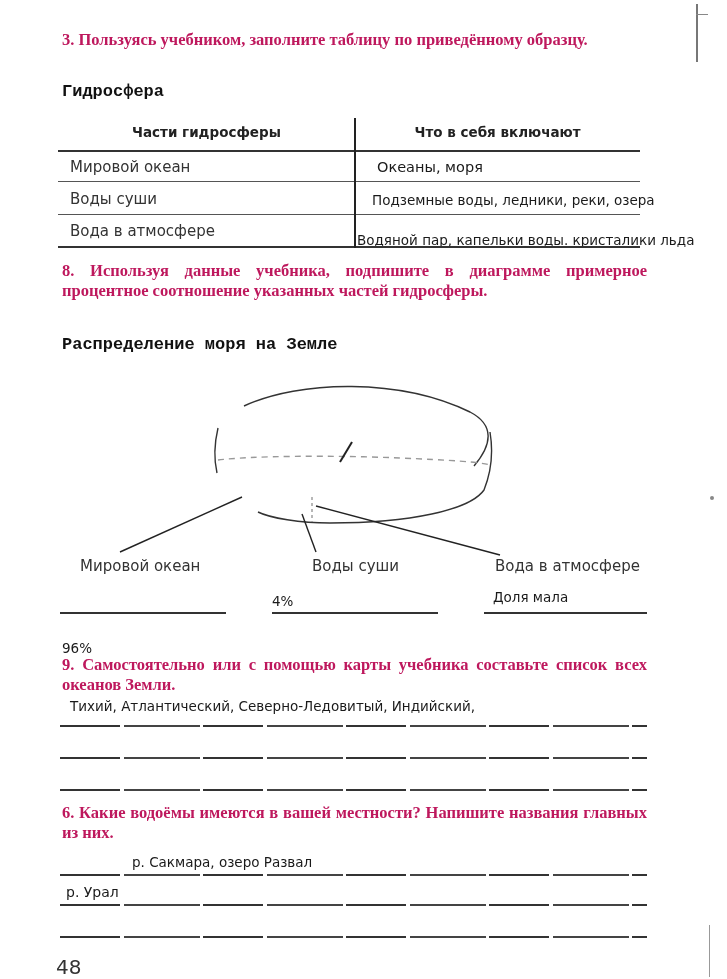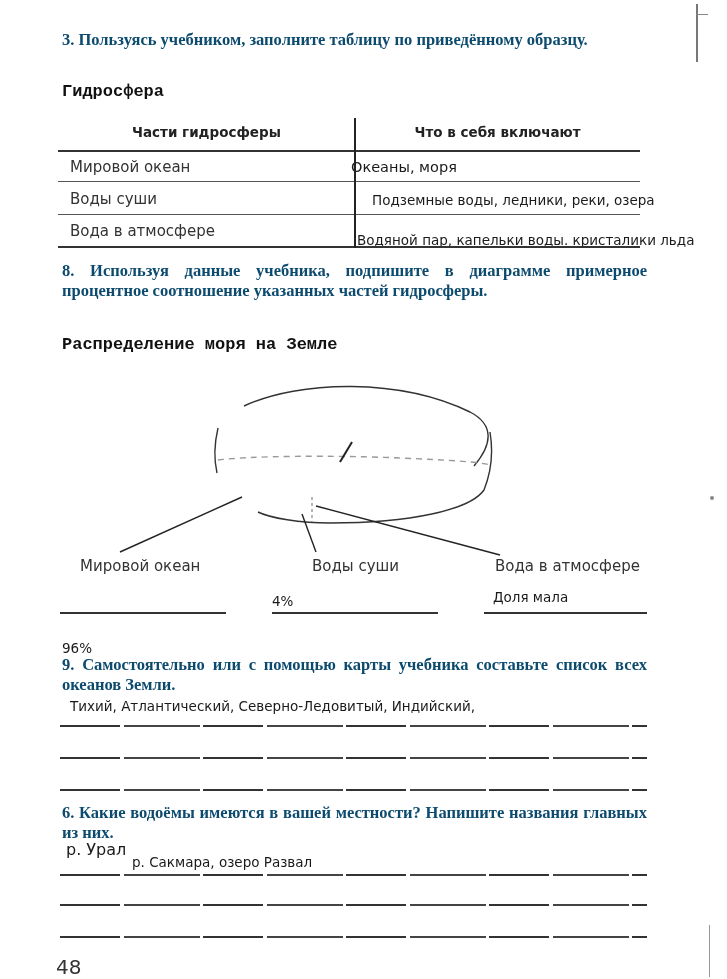--- a/index.html
+++ b/index.html
@@ -1,20 +1,20 @@
 <!DOCTYPE html>
 <html><head>
 <meta charset="utf-8">
 <style>
   html, body { margin: 0; padding: 0; background: #ffffff; }
   body { width: 727px; height: 979px; position: relative; overflow: hidden; color: #1a1a1a; }
   .abs { position: absolute; }
   .task {
     font-family: "Liberation Serif", "DejaVu Serif", serif;
-    font-weight: bold; font-size: 16.5px; line-height: 20px; color: #0c4a6e;
+    font-weight: bold; font-size: 16.5px; line-height: 20px; color: #be185d;
     text-align: justify; text-align-last: left;
   }
   .heading {
     font-family: Liberation Mono, monospace;
     font-weight: bold; font-size: 17px; color: #111;
   }
   .hand {
     font-family: "DejaVu Sans", "Liberation Sans", sans-serif;
     font-size: 13.5px; color: #1a1a1a; white-space: nowrap;
   }
@@ -43,21 +43,21 @@
 
 <div class="abs task" style="left:62px;top:30px;width:585px;">3. Пользуясь учебником, заполните таблицу по приведённому образцу.</div>
 <div class="abs heading" style="left:62px;top:82px;">Гидросфера</div>
 
 <div class="abs" style="left:58px;top:118px;width:582px;height:130px;">
   <div class="abs th" style="left:0;top:6px;width:297px;">Части гидросферы</div>
   <div class="abs th" style="left:297px;top:6px;width:285px;">Что в себя включают</div>
   <div class="hline" style="left:0;top:32px;width:582px;"></div>
 
   <div class="abs print-label" style="left:12px;top:40px;">Мировой океан</div>
-  <div class="abs hand" style="left:293px;top:41px;font-size:14.5px;">Океаны, моря</div>
+  <div class="abs hand" style="left:319px;top:41px;font-size:14.5px;">Океаны, моря</div>
   <div class="hline light" style="left:0;top:63px;width:582px;"></div>
 
   <div class="abs print-label" style="left:12px;top:72px;">Воды суши</div>
   <div class="abs hand" style="left:314px;top:74px;">Подземные воды, ледники, реки, озера</div>
   <div class="hline light" style="left:0;top:96px;width:582px;"></div>
 
   <div class="abs print-label" style="left:12px;top:104px;">Вода в атмосфере</div>
   <div class="abs hand" style="left:299px;top:102px;margin-top:12px;">Водяной пар, капельки воды. кристалики льда</div>
   <div class="hline" style="left:0;top:128px;width:582px;"></div>
 
@@ -94,19 +94,19 @@
 <div class="abs hand" style="left:493px;top:589px;">Доля мала</div>
 <div class="hline" style="left:484px;top:612px;width:163px;"></div>
 
 <div class="abs task" style="left:62px;top:655px;width:585px;">9. Самостоятельно или с помощью карты учебника составьте список всех океанов Земли.</div>
 <div class="abs hand" style="left:70px;top:698px;">Тихий, Атлантический, Северно-Ледовитый, Индийский,</div>
 <div class="writeline" style="left:60px;top:725px;width:587px;"></div>
 <div class="writeline" style="left:60px;top:757px;width:587px;"></div>
 <div class="writeline" style="left:60px;top:789px;width:587px;"></div>
 
 <div class="abs task" style="left:62px;top:803px;width:585px;">6. Какие водоёмы имеются в вашей местности? Напишите названия главных из них.</div>
-<div class="abs hand" style="left:66px;top:840px;font-size:16px;">р. Урал</div>
+<div class="abs hand" style="left:66px;top:884px;font-size:14px;">р. Урал</div>
 <div class="abs hand" style="left:132px;top:854px;">р. Сакмара, озеро Развал</div>
 <div class="writeline" style="left:60px;top:874px;width:587px;"></div>
 <div class="writeline" style="left:60px;top:904px;width:587px;"></div>
 <div class="writeline" style="left:60px;top:936px;width:587px;"></div>
 
 <div class="abs page-no" style="left:56px;top:955px;">48</div>
 
 </body></html>

